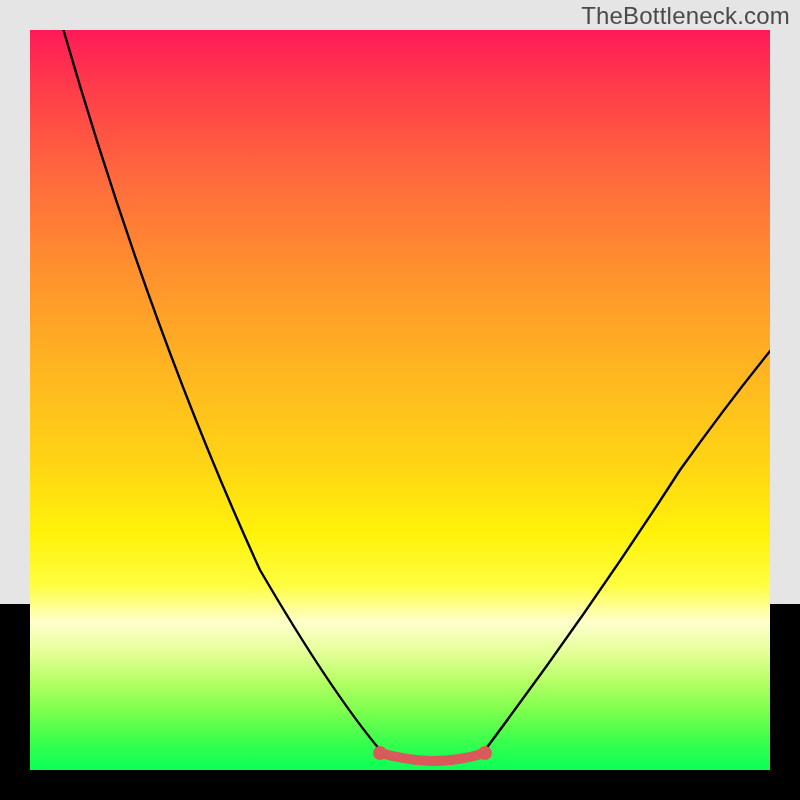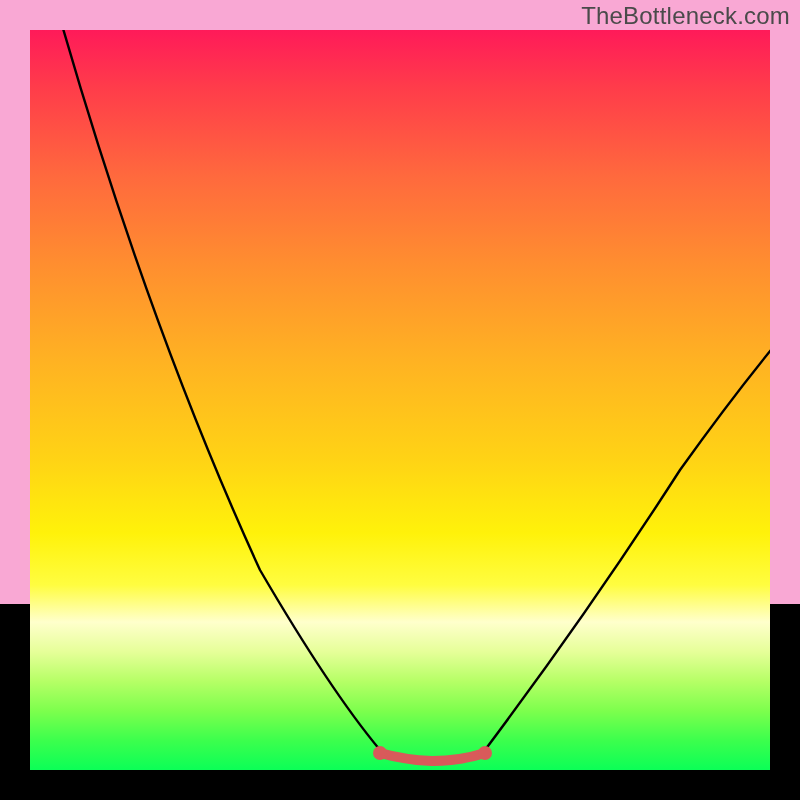--- a/index.html
+++ b/index.html
@@ -8,21 +8,21 @@
     width: 800px;
     height: 800px;
     background: #000;
     overflow: hidden;
     font-family: Arial, Helvetica, sans-serif;
   }
   .frame {
     position: relative;
     width: 800px;
     height: 604px;
-    background: #f9a8d4;
+    background: #e5e5e5;
   }
   .watermark {
     position: absolute;
     top: 2px;
     right: 10px;
     color: #4a4a4a;
     font-size: 24px;
     font-weight: 400;
     letter-spacing: 0.2px;
     z-index: 10;

